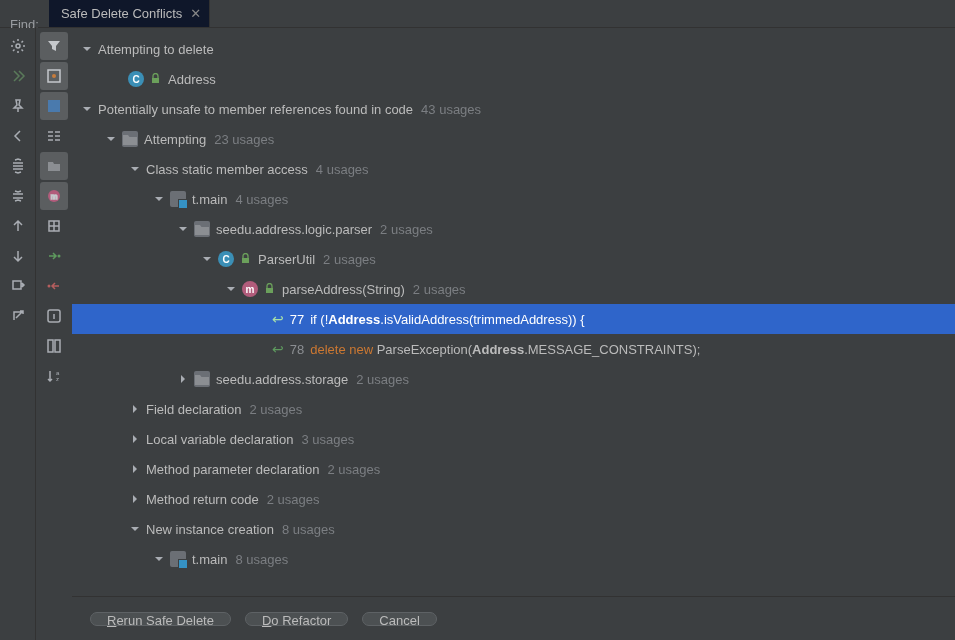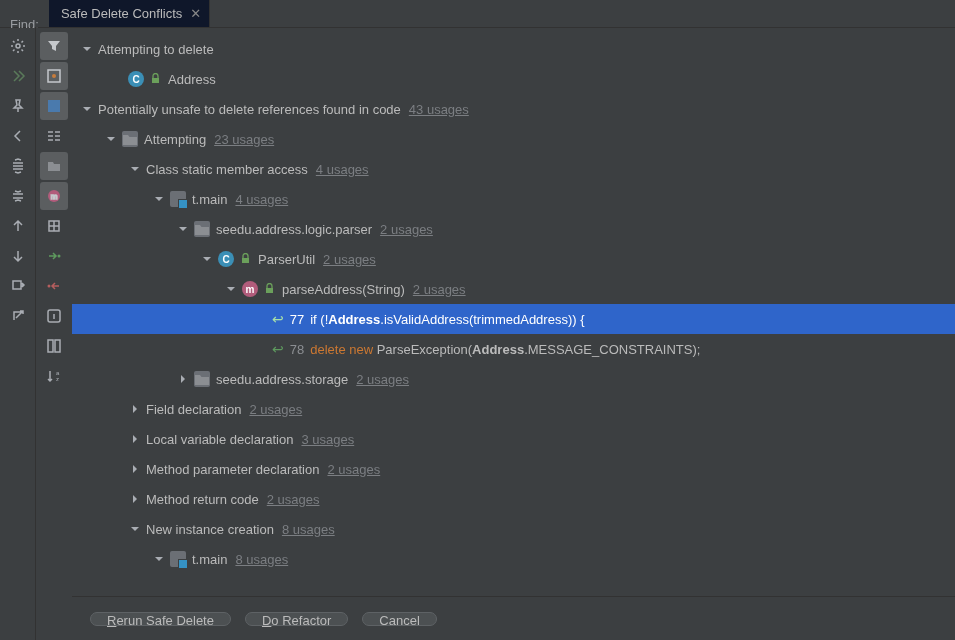--- a/index.html
+++ b/index.html
@@ -125,21 +125,21 @@
   .lock {
     width: 12px; height: 12px;
     margin-right: 6px;
     display: inline-flex;
     flex-shrink: 0;
     color: #6ba05b;
   }
   .label { color: #bbbbbb; }
   .label.strong { font-weight: 400; }
   .row.selected .label, .row.selected .usages, .row.selected .ln { color: #fff; }
-  .usages { color: #7b7e82; margin-left: 8px; text-decoration: underline; }
+  .usages { color: #7b7e82; margin-left: 8px; }
   .ln { color: #8b8e92; margin-right: 6px; }
   .ret { color: #5e9a5e; margin-right: 6px; font-size: 14px; }
   .row.selected .ret { color: #a8e0a8; }
   .kw { color: #cc7832; }
   .bold { font-weight: 600; }
   .button-bar {
     height: 44px;
     display: flex;
     align-items: center;
     gap: 14px;
@@ -322,21 +322,21 @@
           </span>
         <span class="label">Address</span>
       </div>
 
       <div class="row">
         <span class="arrow">
             <svg width="10" height="10" viewBox="0 0 10 10">
               <path d="M1 3l4 4 4-4z"></path>
             </svg>
           </span>
-        <span class="label strong">Potentially unsafe to delete references found in code</span>
+        <span class="label strong">Potentially unsafe to member references found in code</span>
         <span class="usages">43 usages</span>
       </div>
 
       <div class="row" style="padding-left:8px">
         <span class="spacer"></span>
         <span class="arrow">
             <svg width="10" height="10" viewBox="0 0 10 10">
               <path d="M1 3l4 4 4-4z"></path>
             </svg>
           </span>

